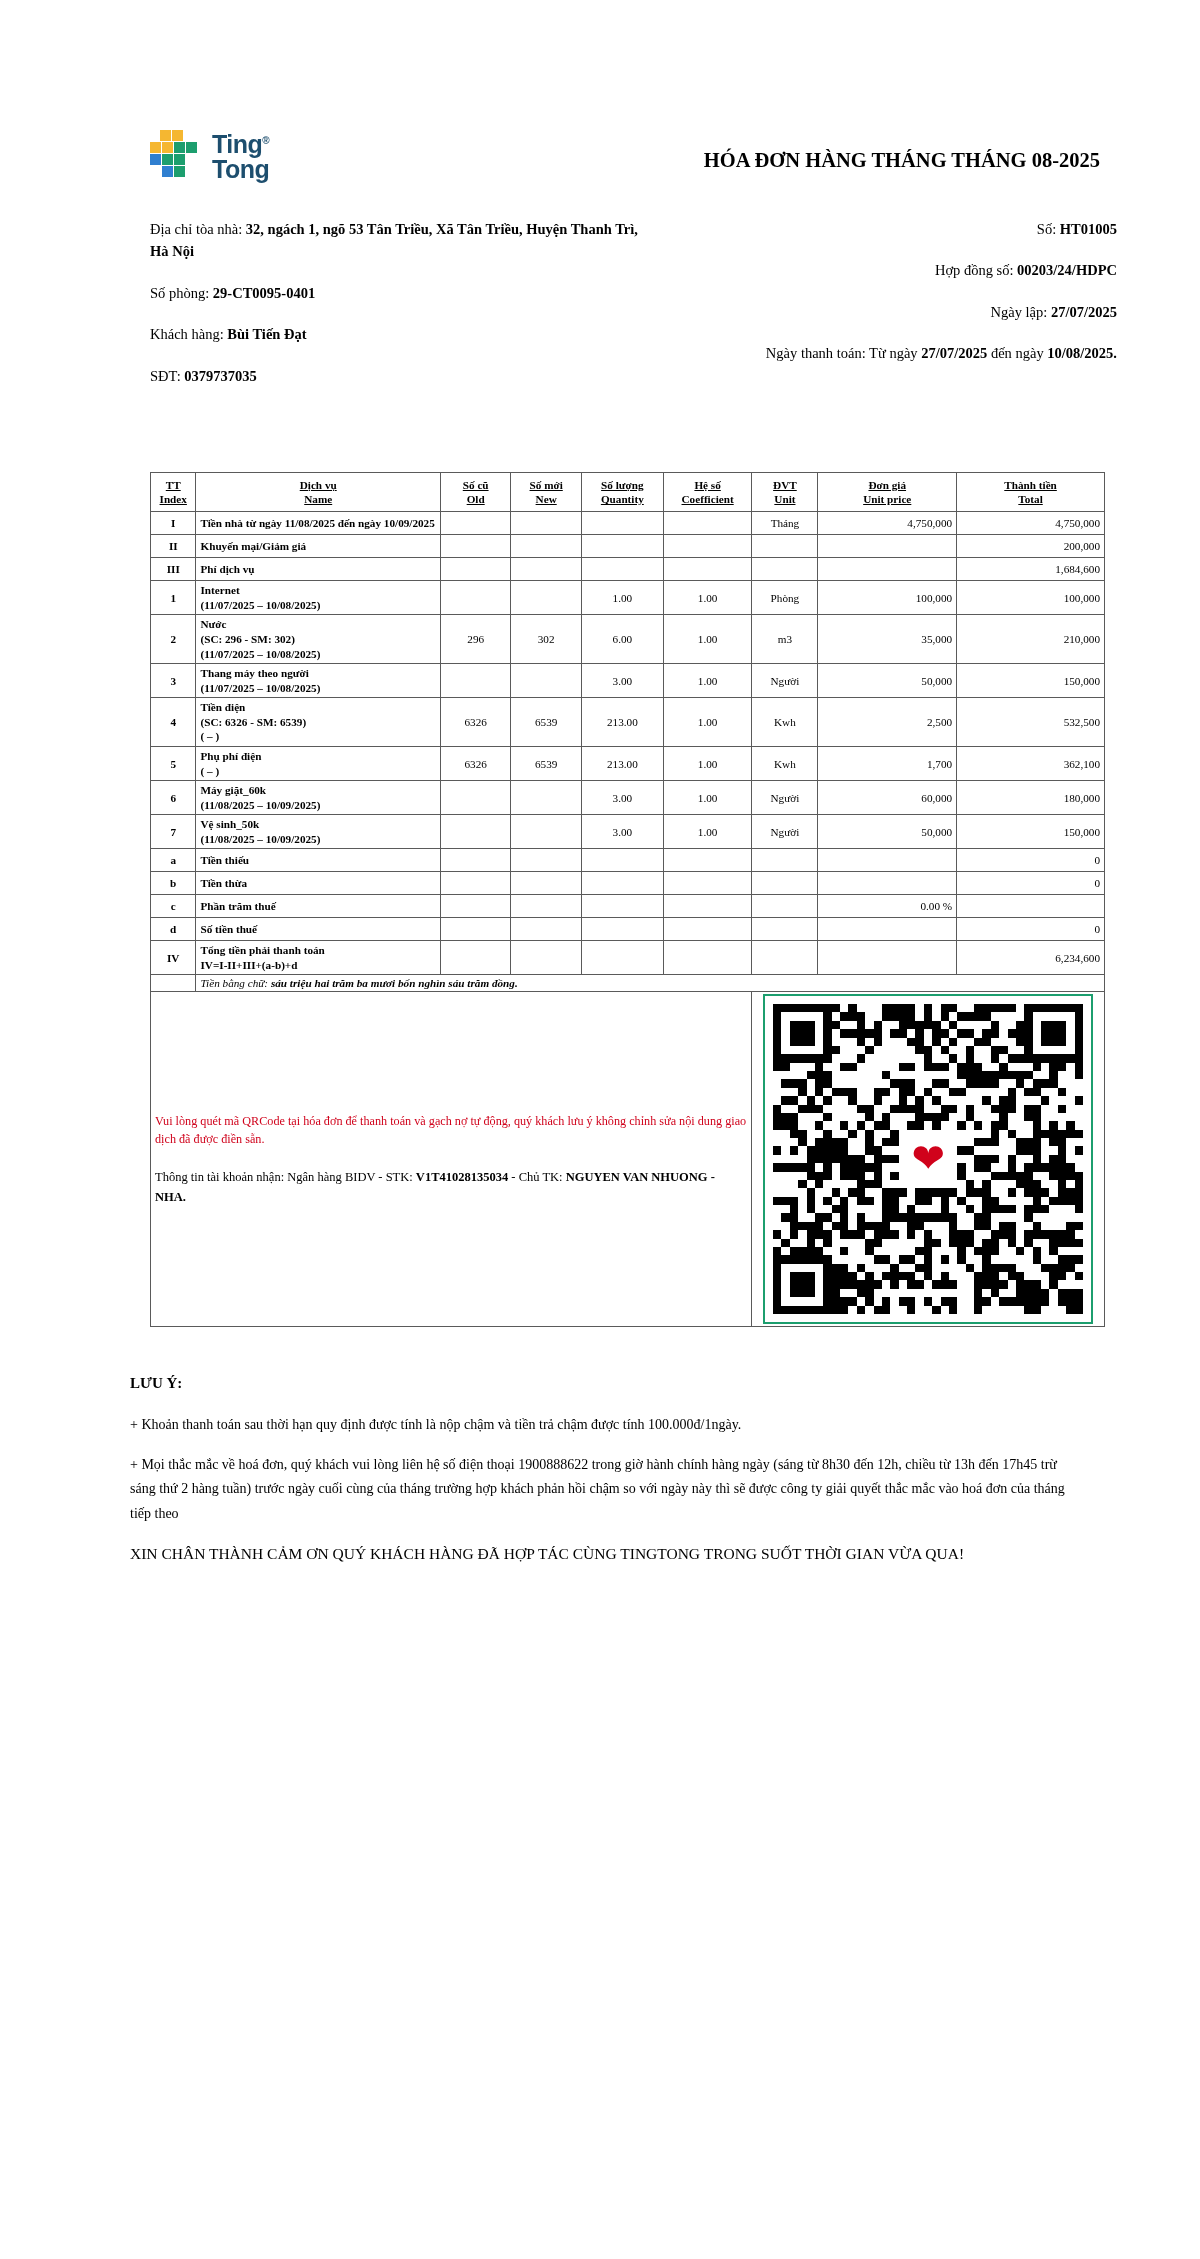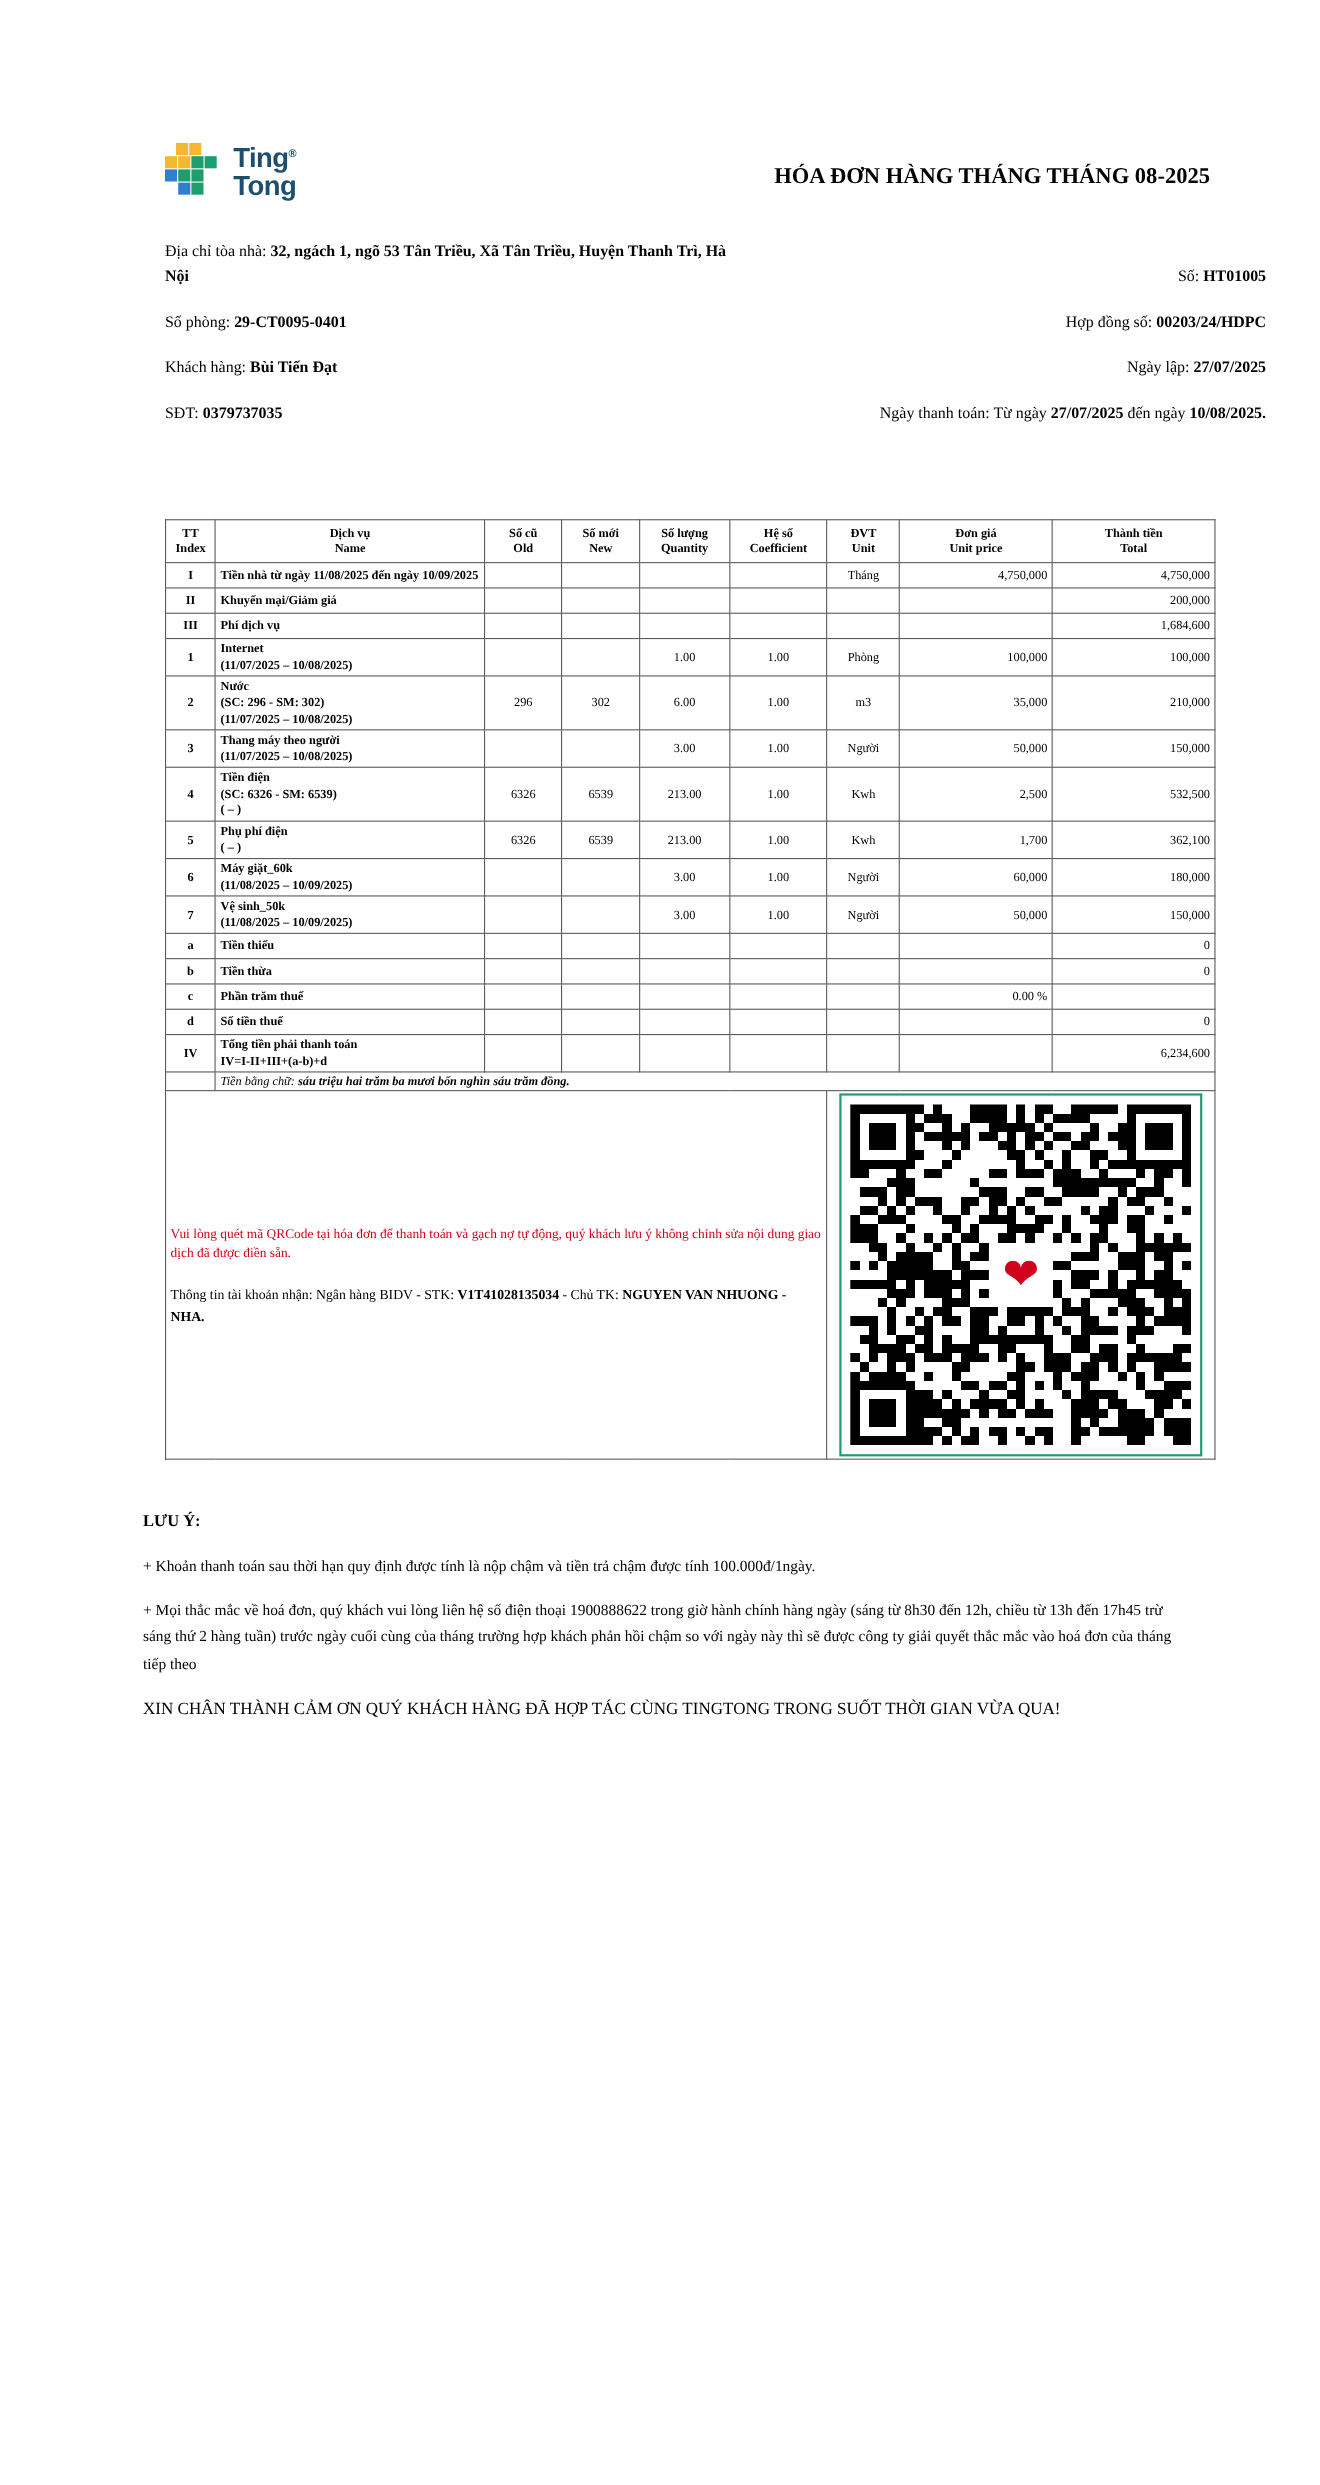--- a/index.html
+++ b/index.html
@@ -36,37 +36,37 @@
   }
   .logo-text .t1 sup { font-size:10px; vertical-align:super; }
   .title {
     flex:1; text-align:right;
     font-family:"Liberation Serif", serif;
     font-weight:bold; font-size:20.5px; line-height:1.55;
     padding-top:18px; padding-right:5px;
   }
 
   
-  .meta { display:flex; padding:34px 49px 0 150px; font-size:14.5px;align-items:flex-end; }
+  .meta { display:flex; padding:34px 83px 0 150px; font-size:14.5px; }
   .meta-left { width:52%; }
   .meta-right { width:48%; text-align:right; }
   .meta-left .row { line-height:1.55; margin-bottom:19px; }
   .meta-right .row { line-height:1.55; margin-bottom:19px; }
   .meta b { font-weight:bold; }
 
   
   .table-wrap { padding:66px 95px 0 150px; }
   table.inv { width:100%; border-collapse:collapse; table-layout:fixed; }
   table.inv th, table.inv td {
     border:1px solid #5a5a5a;
     font-size:11.2px;
     padding:2px 4px;
     vertical-align:middle;
   }
-  table.inv th { text-align:center; font-weight:bold; line-height:1.25; padding:5px 2px; }
+  table.inv th { text-align:center; font-weight:bold; line-height:1.25; padding:5px 2px;text-decoration:underline; }
   .c-idx { width:40px; text-align:center; font-weight:bold; }
   .c-name { width:215px; }
   .c-old { width:62px; text-align:center; }
   .c-new { width:62px; text-align:center; }
   .c-qty { width:72px; text-align:center; }
   .c-coef { width:78px; text-align:center; }
   .c-unit { width:58px; text-align:center; }
   .c-price { width:122px; text-align:right; }
   .c-total { width:130px; text-align:right; }
   td.name { font-weight:bold; line-height:1.3; }

